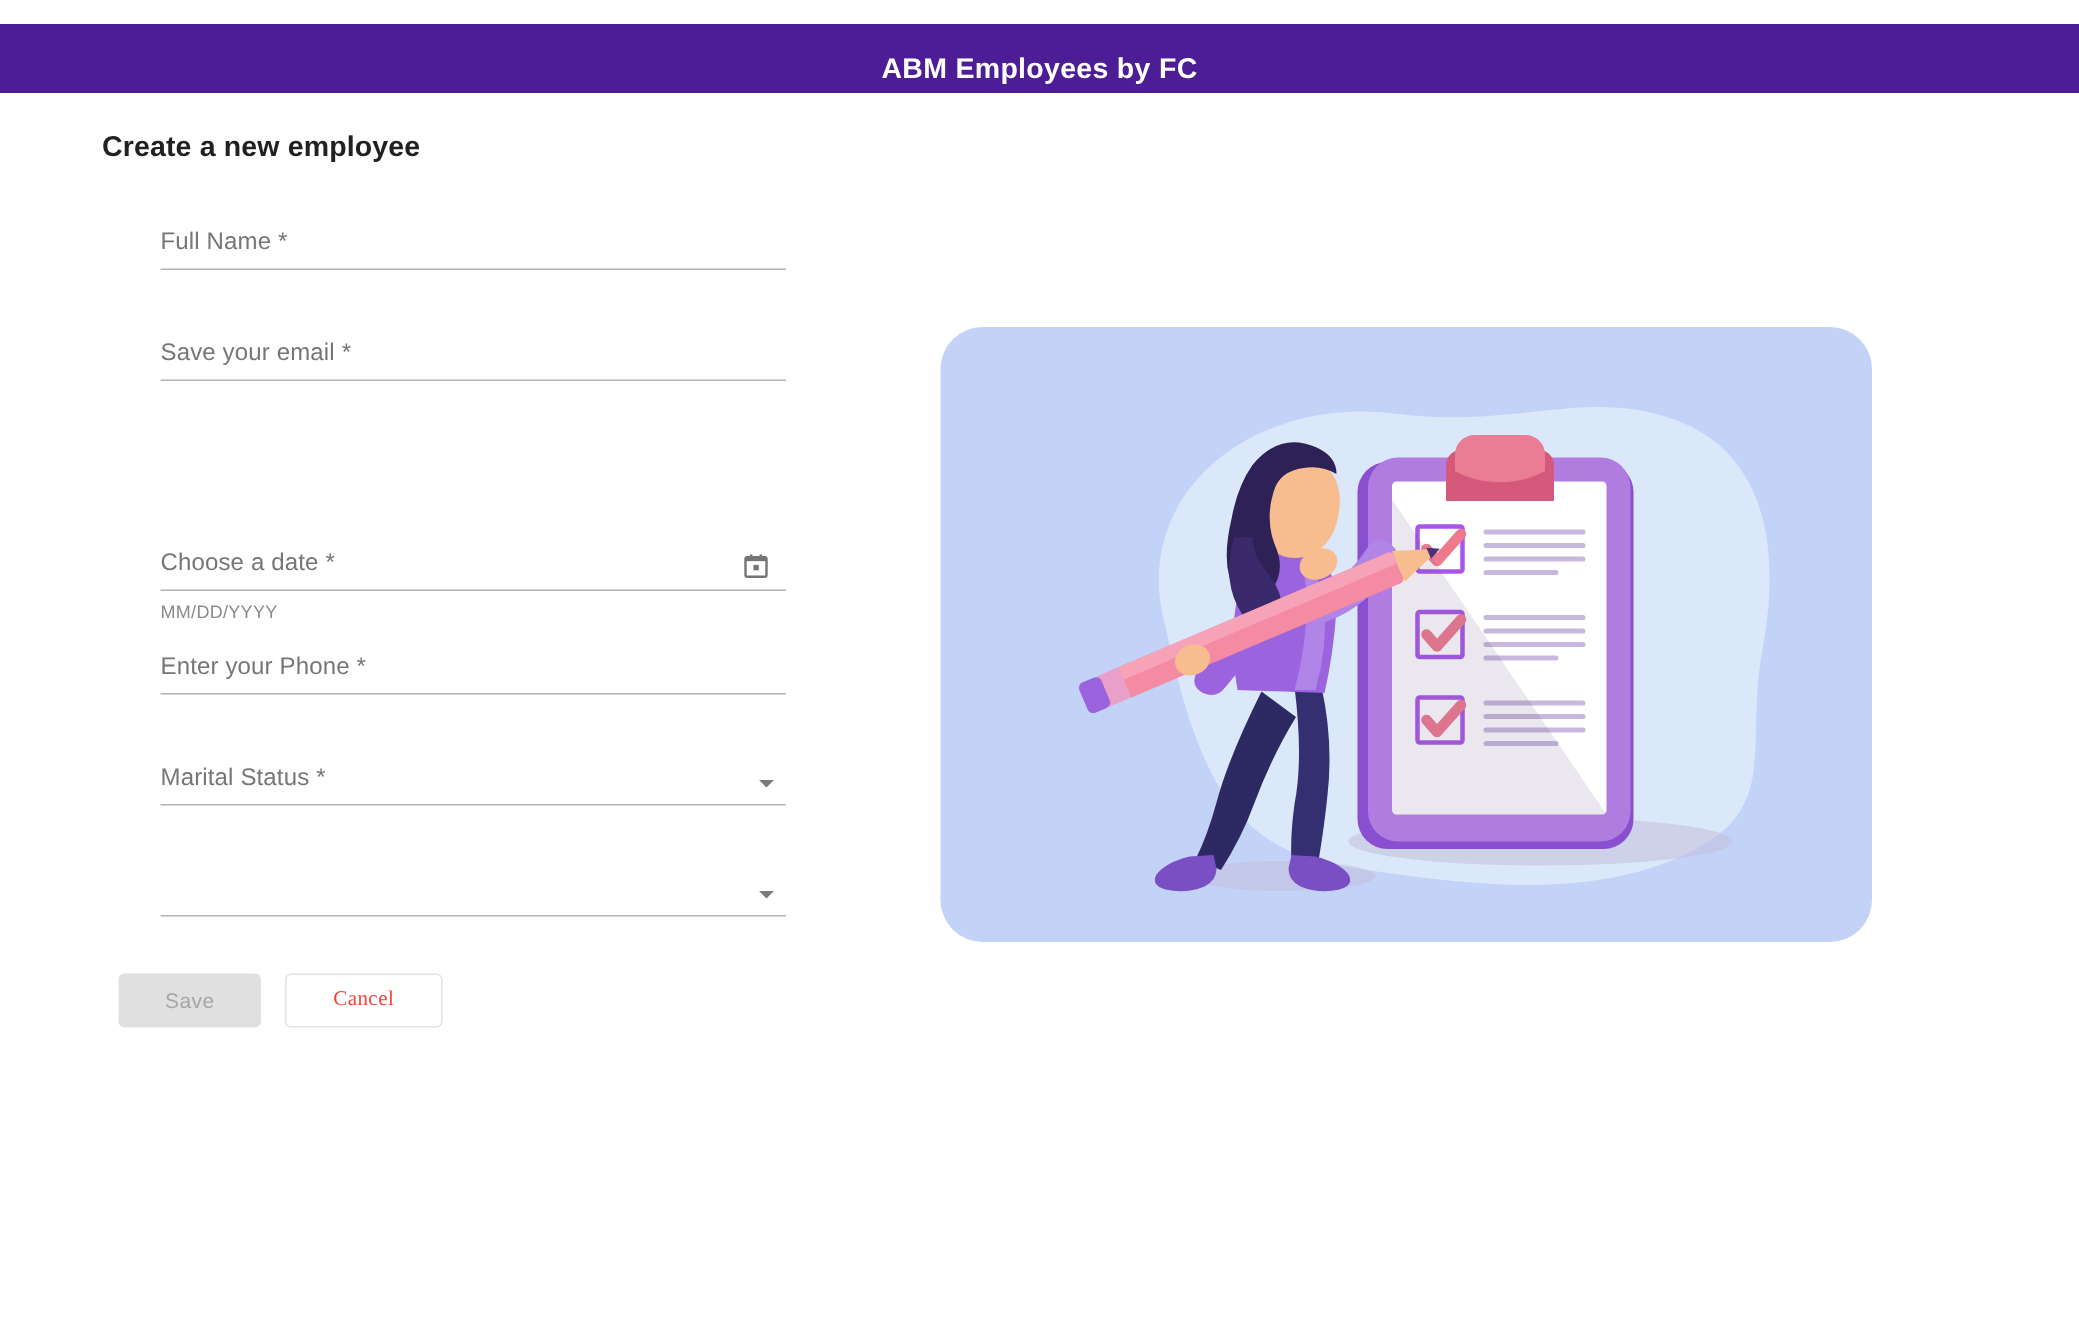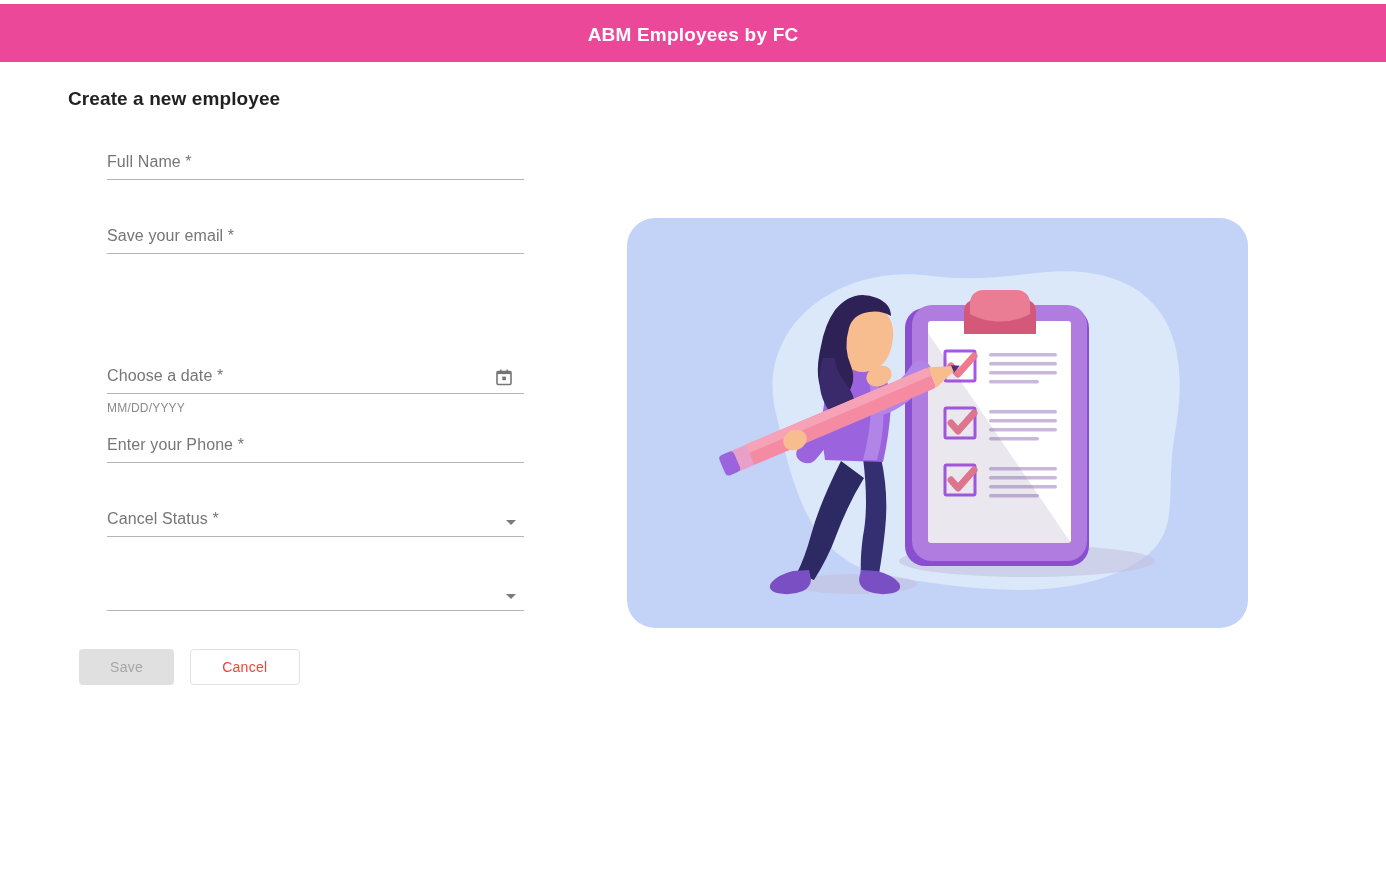--- a/index.html
+++ b/index.html
@@ -10,24 +10,24 @@
     width: 1386px;
     height: 887px;
     background: #ffffff;
     font-family: "Liberation Sans", sans-serif;
     overflow: hidden;
   }
 
   
   .appbar {
     position: absolute;
-    top: 4px; left: 0;
+    top: 16px; left: 0;
     width: 1386px;
     height: 62px;
-    background: #ec4899;
+    background: #4c1d95;
     display: flex;
     align-items: center;
     justify-content: center;
   }
   .appbar-title {
     color: #ffffff;
     font-size: 19px;
     font-weight: bold;
     letter-spacing: 0.2px;
   }
@@ -141,20 +141,21 @@
     color: #a6a6a6;
     border: none;
     min-width: 62px;
     cursor: default;
   }
   .btn-cancel {
     background: #ffffff;
     color: #f44336;
     border: 1px solid #e2e2e2;
     min-width: 80px;
+    font-family: Liberation Serif, serif;
   }
 
   
   .illus-card {
     position: absolute;
     left: 627px;
     top: 156px;
     width: 621px;
     height: 410px;
     background: #c3d2f7;
@@ -205,21 +206,21 @@
     </div>
 
     <div class="field field-phone">
       <div class="field-line">
         <span class="field-label">Enter your Phone *</span>
       </div>
     </div>
 
     <div class="field field-marital">
       <div class="field-line">
-        <span class="field-label">Cancel Status *</span>
+        <span class="field-label">Marital Status *</span>
         <span class="caret-icon"></span>
       </div>
     </div>
 
     <div class="field field-sex">
       <div class="field-line">
         <span class="caret-icon"></span>
       </div>
     </div>
 

